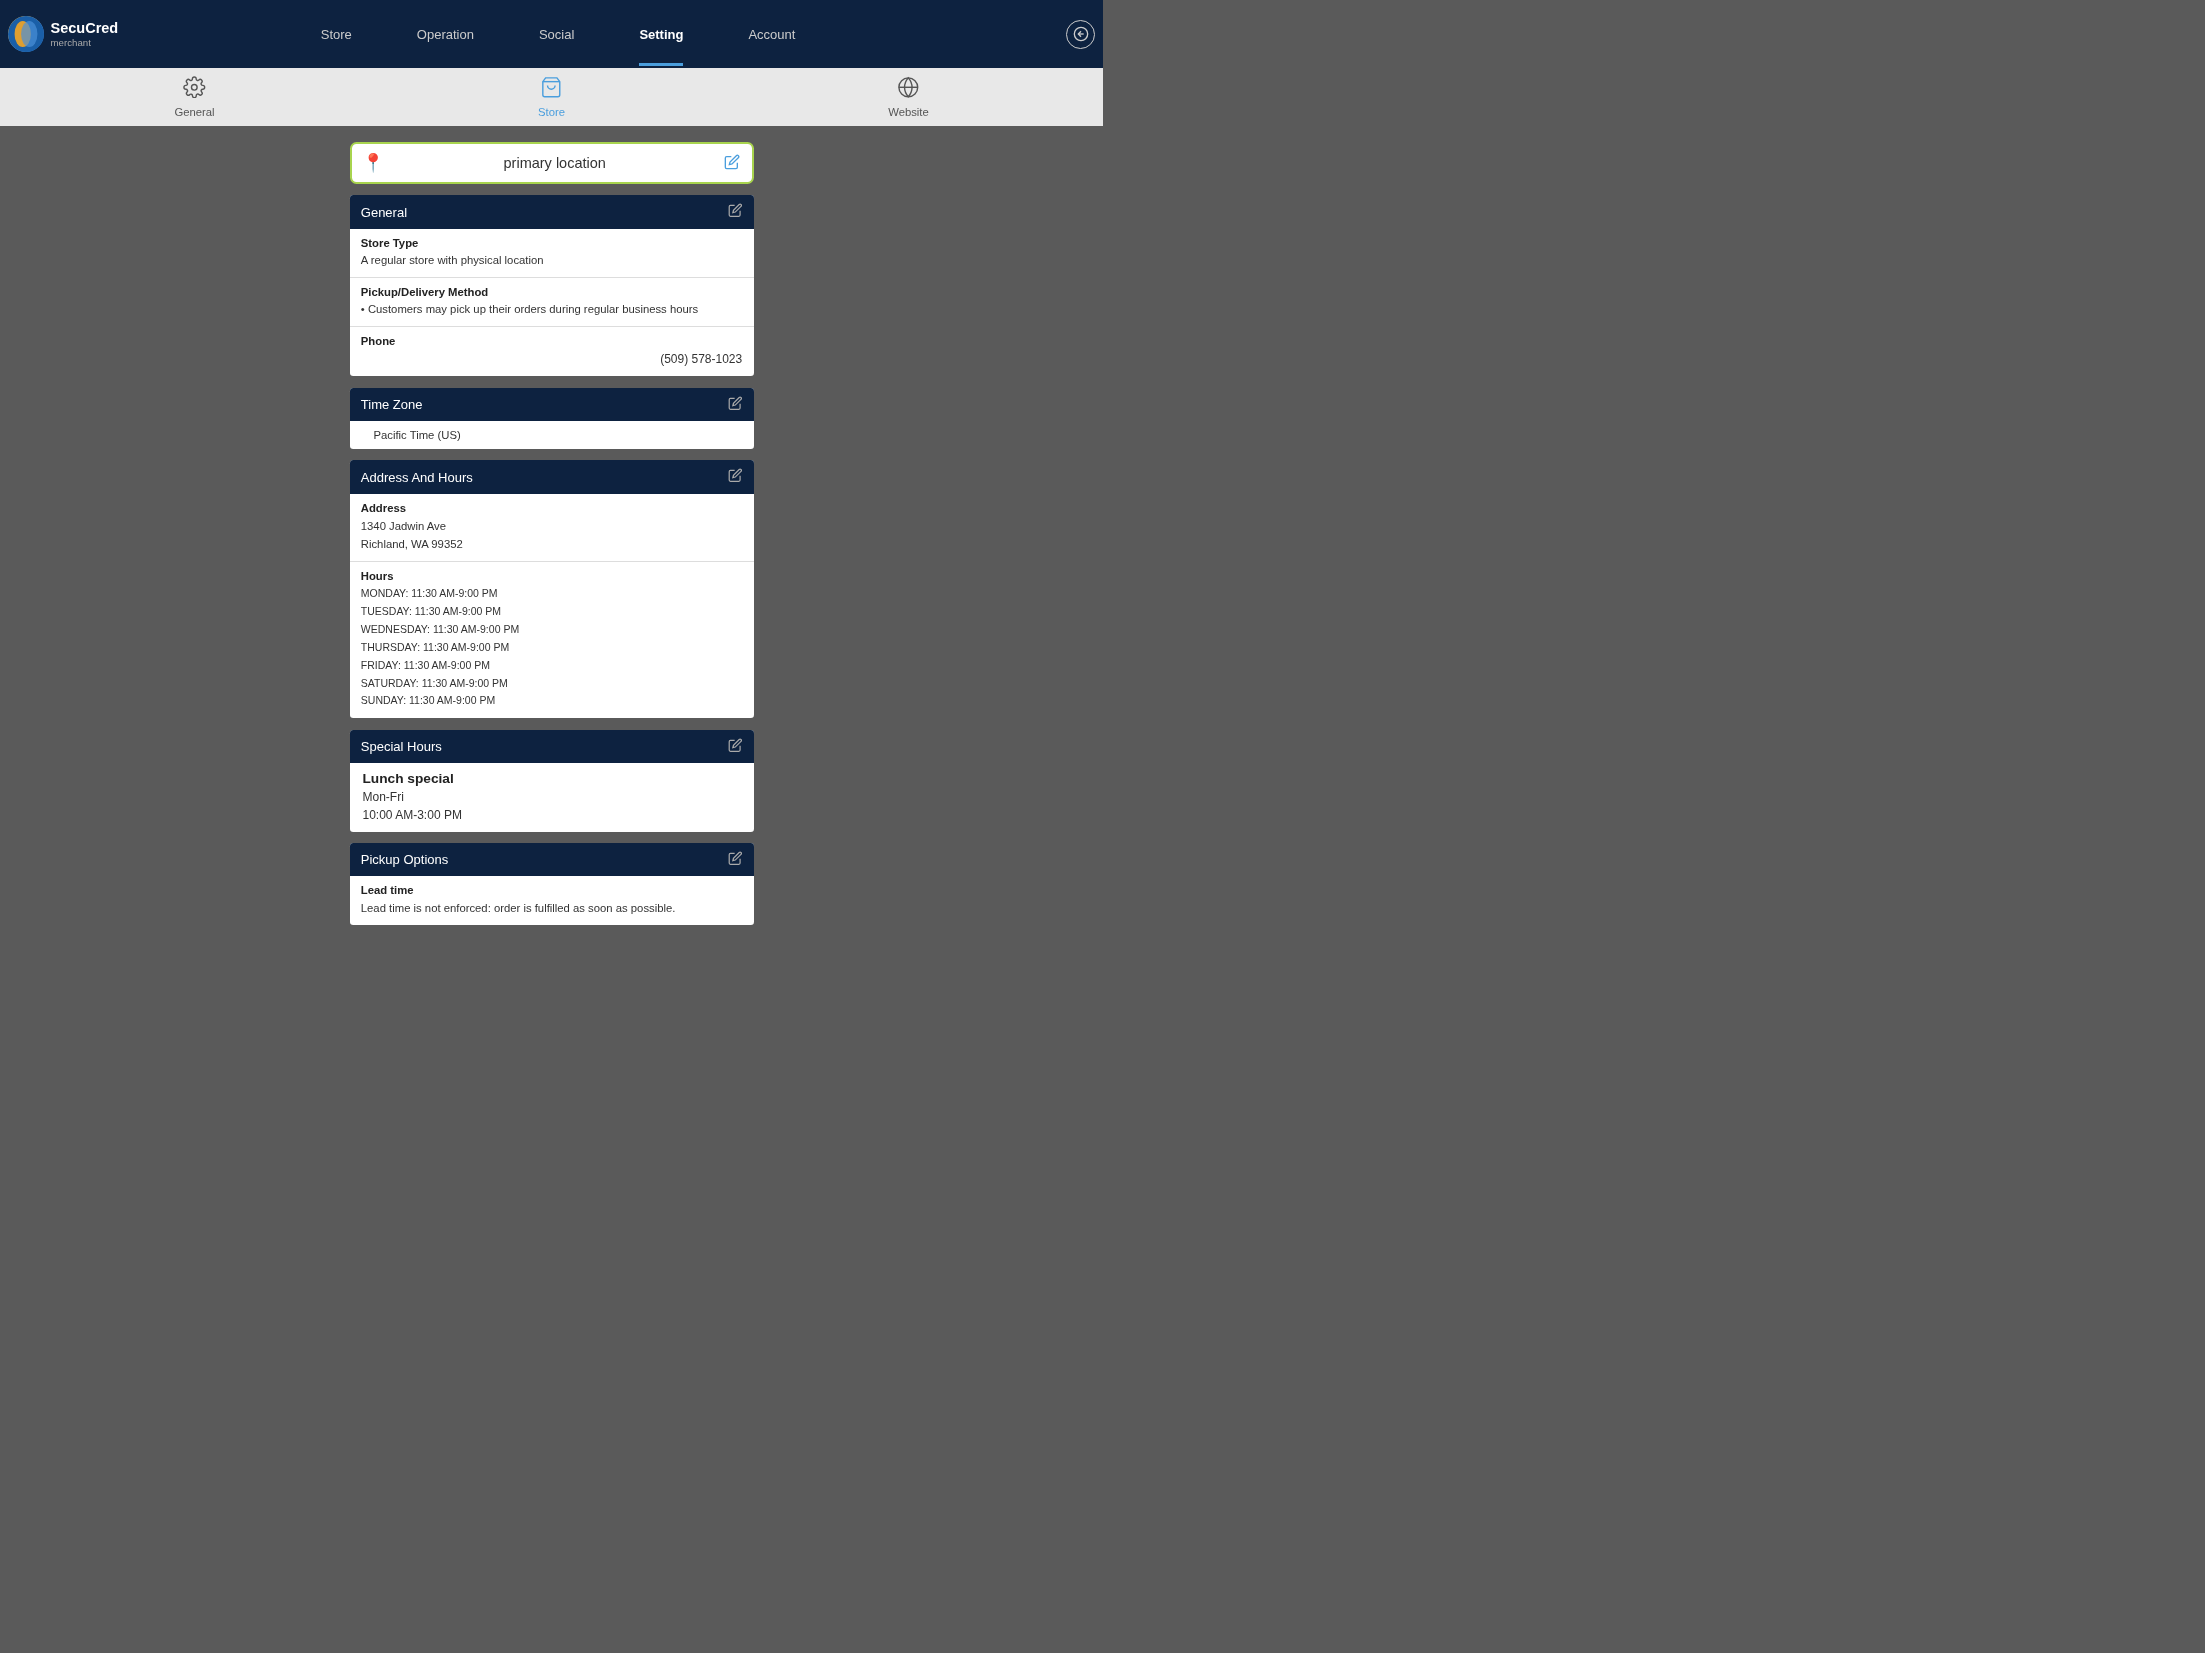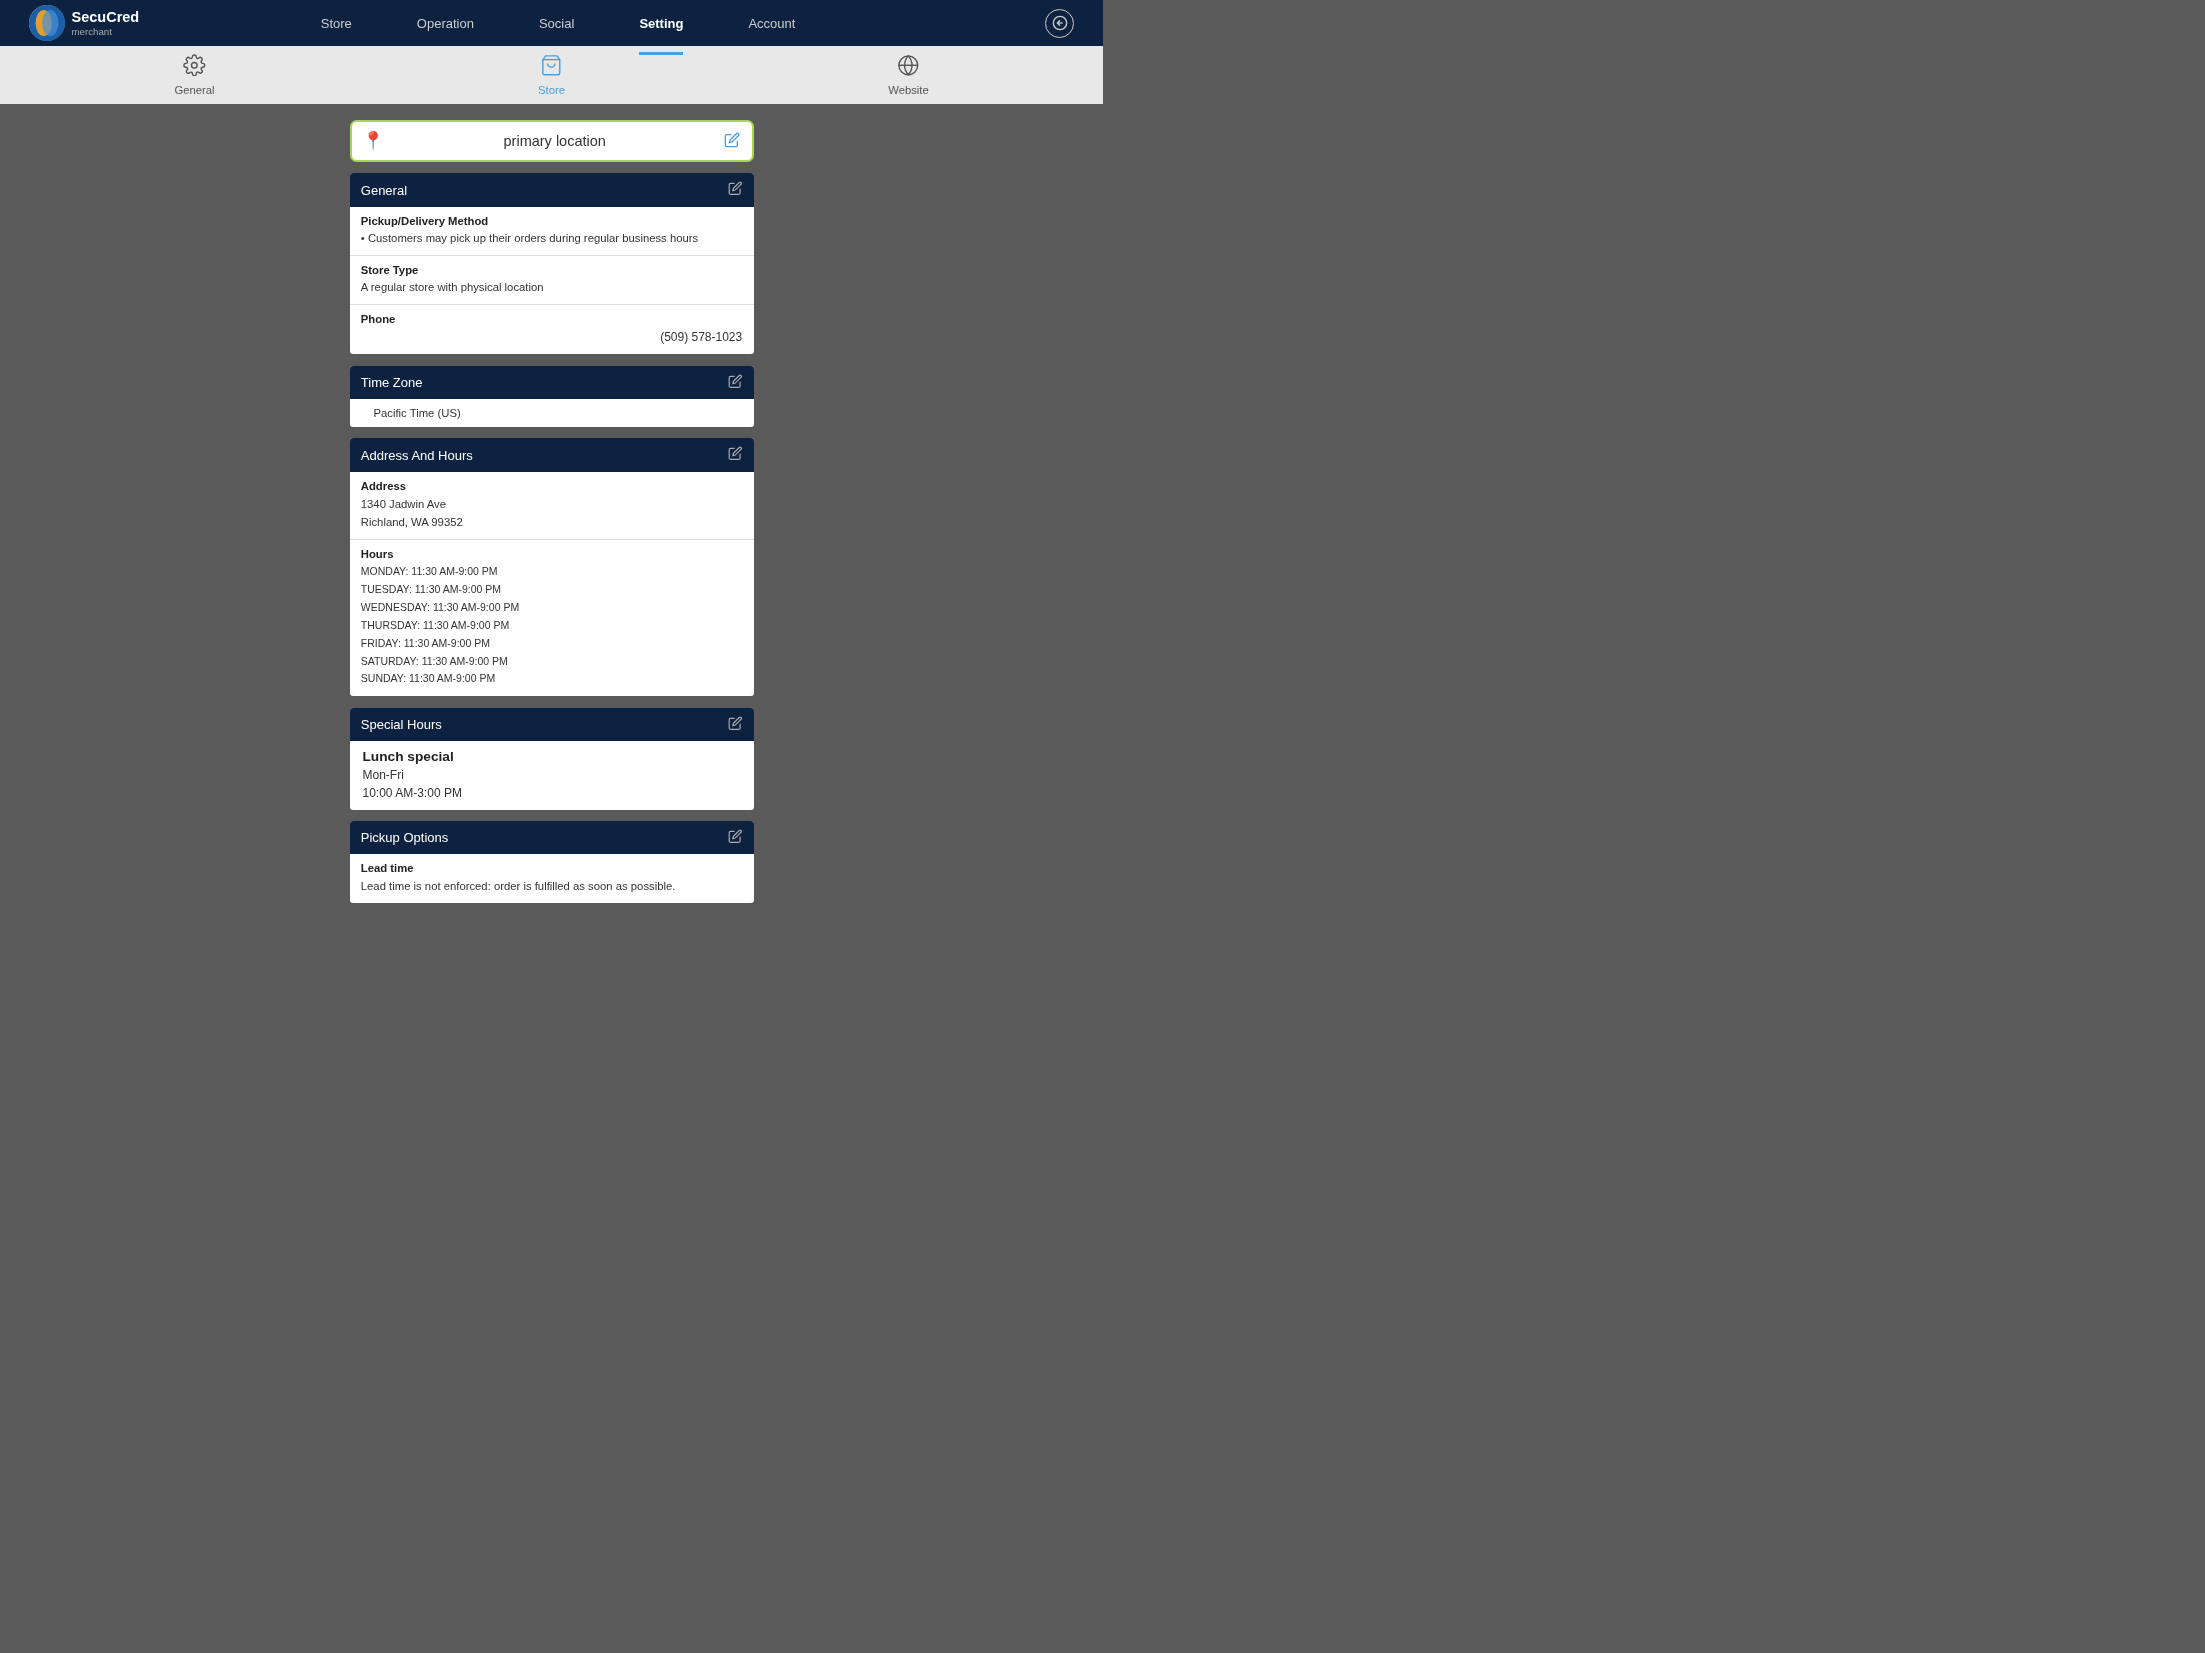--- a/index.html
+++ b/index.html
@@ -9,22 +9,22 @@
       width: 1103px;
       min-height: 827px;
       overflow-x: hidden;
     }
 
     
     .top-nav {
       background-color: #0d2240;
       display: flex;
       align-items: center;
-      height: 46px;
-      padding: 0 29px;
+      height: 68px;
+      padding: 0 8px;
       position: relative;
     }
     .logo-area {
       display: flex;
       align-items: center;
       gap: 6.5px;
       min-width: 97px;
     }
     .logo-circle {
       width: 36px;
@@ -333,26 +333,26 @@
         <span>General</span>
         <span class="section-edit">
           <svg width="14.5" height="14.5" viewBox="0 0 24 24" fill="none" stroke="#aaa" stroke-width="2">
             <path d="M11 4H4a2 2 0 0 0-2 2v14a2 2 0 0 0 2 2h14a2 2 0 0 0 2-2v-7"></path>
             <path d="M18.5 2.5a2.121 2.121 0 0 1 3 3L12 15l-4 1 1-4 9.5-9.5z"></path>
           </svg>
         </span>
       </div>
       <div class="section-body">
         <div class="field-group">
+          <div class="field-label">Store Type</div>
+          <div class="field-value">A regular store with physical location</div>
+        </div>
+        <div class="field-group">
           <div class="field-label">Pickup/Delivery Method</div>
           <div class="field-value">• Customers may pick up their orders during regular business hours</div>
-        </div>
-        <div class="field-group">
-          <div class="field-label">Store Type</div>
-          <div class="field-value">A regular store with physical location</div>
         </div>
         <div class="field-group">
           <div class="field-label">Phone</div>
           <div class="field-value phone">(509) 578-1023</div>
         </div>
       </div>
     </div>
 
     <div class="section">
       <div class="section-header">

